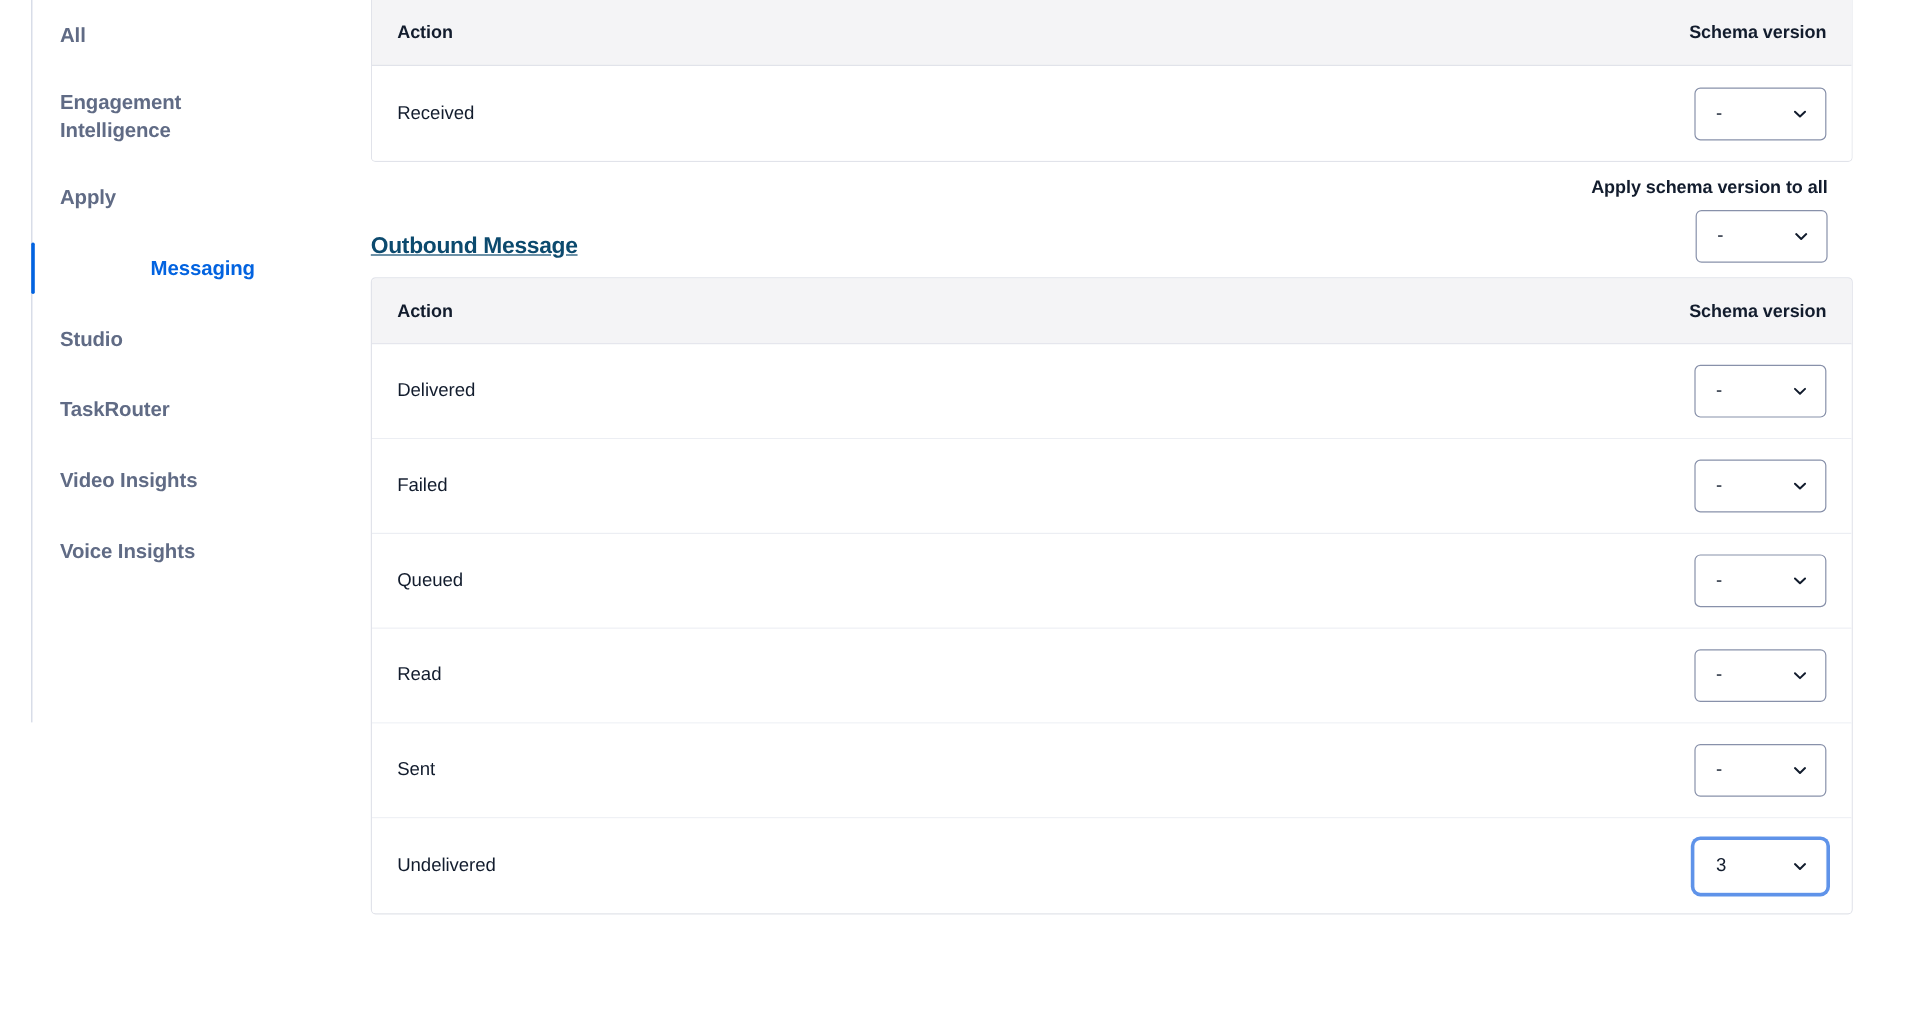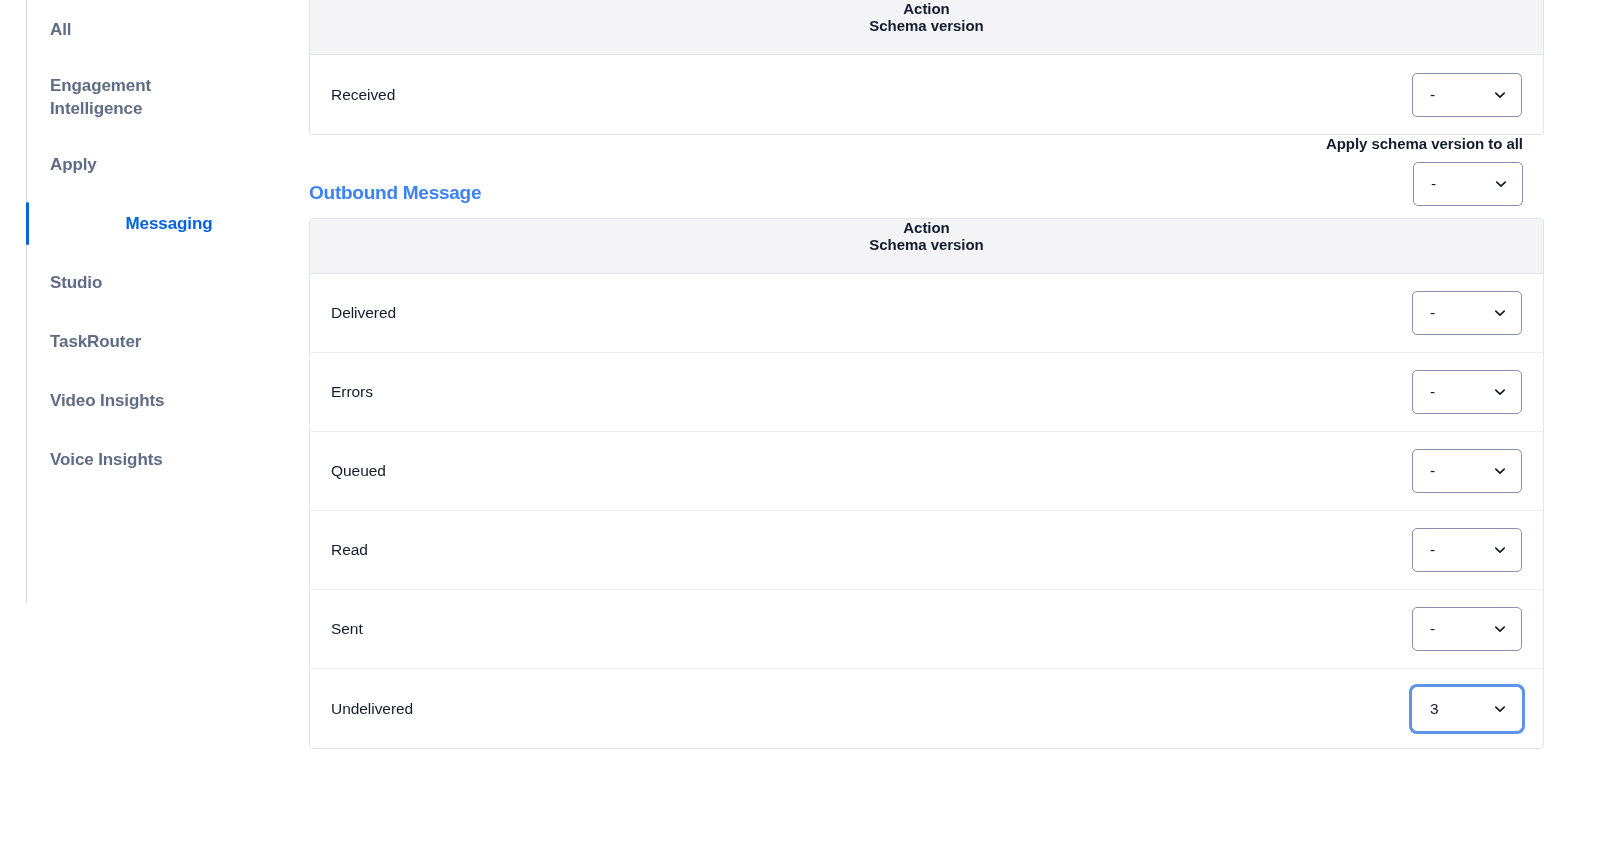--- a/index.html
+++ b/index.html
@@ -96,26 +96,25 @@
   }
   .table-card.top-clipped {
     border-top: none;
     border-top-left-radius: 0;
     border-top-right-radius: 0;
   }
 
   .thead {
     display: flex;
     align-items: center;
-    justify-content: flex-start;
+    justify-content: space-between;
     background: #f4f4f6;
     border-bottom: 1px solid #e1e3ea;
     height: 55px;
     padding: 0 21px;
-    flex-direction: column;
   }
   .th {
     font-size: 15px;
     font-weight: 700;
     color: #121c2d;
     letter-spacing: -0.05px;
   }
   .th-right { text-align: right; }
 
   .trow {
@@ -168,21 +167,21 @@
     flex: 0 0 auto;
     margin-right: 4px;
   }
   .chev svg { display: block; }
 
   
   .apply-block {
     position: relative;
     width: 1235px;
     height: 83px;
-    margin-top: 0;
+    margin-top: 13px;
   }
   .apply-label {
     position: absolute;
     right: 21px;
     top: 0;
     font-size: 15px;
     font-weight: 700;
     color: #121c2d;
     letter-spacing: -0.05px;
     white-space: nowrap;
@@ -191,22 +190,23 @@
     position: absolute;
     right: 21px;
     top: 27px;
   }
   .section-title {
     position: absolute;
     left: 0;
     top: 31px;
     font-size: 19px;
     font-weight: 700;
-    color: #3b82f6;
+    color: #0c4a6e;
     letter-spacing: -0.25px;
+    text-decoration: underline;
   }
 </style>
 </head>
 <body>
 
 <div class="page">
 
   <nav class="sidebar">
     <div class="sidebar-rail"></div>
     <ul class="nav-list" id="nav-list">
@@ -286,21 +286,21 @@
             <div class="select" role="combobox" tabindex="0">
               <span class="sel-value">-</span>
               <span class="chev">
                 <svg viewBox="0 0 16 16" width="14" height="14" aria-hidden="true">
                   <path d="M3.2 5.8 L8 10.4 L12.8 5.8" fill="none" stroke="#121c2d" stroke-width="1.9" stroke-linecap="round" stroke-linejoin="round"></path>
                 </svg>
               </span>
             </div>
           </div>
           <div class="trow">
-            <div class="td-action">Errors</div>
+            <div class="td-action">Failed</div>
             <div class="select" role="combobox" tabindex="0">
               <span class="sel-value">-</span>
               <span class="chev">
                 <svg viewBox="0 0 16 16" width="14" height="14" aria-hidden="true">
                   <path d="M3.2 5.8 L8 10.4 L12.8 5.8" fill="none" stroke="#121c2d" stroke-width="1.9" stroke-linecap="round" stroke-linejoin="round"></path>
                 </svg>
               </span>
             </div>
           </div>
           <div class="trow">

